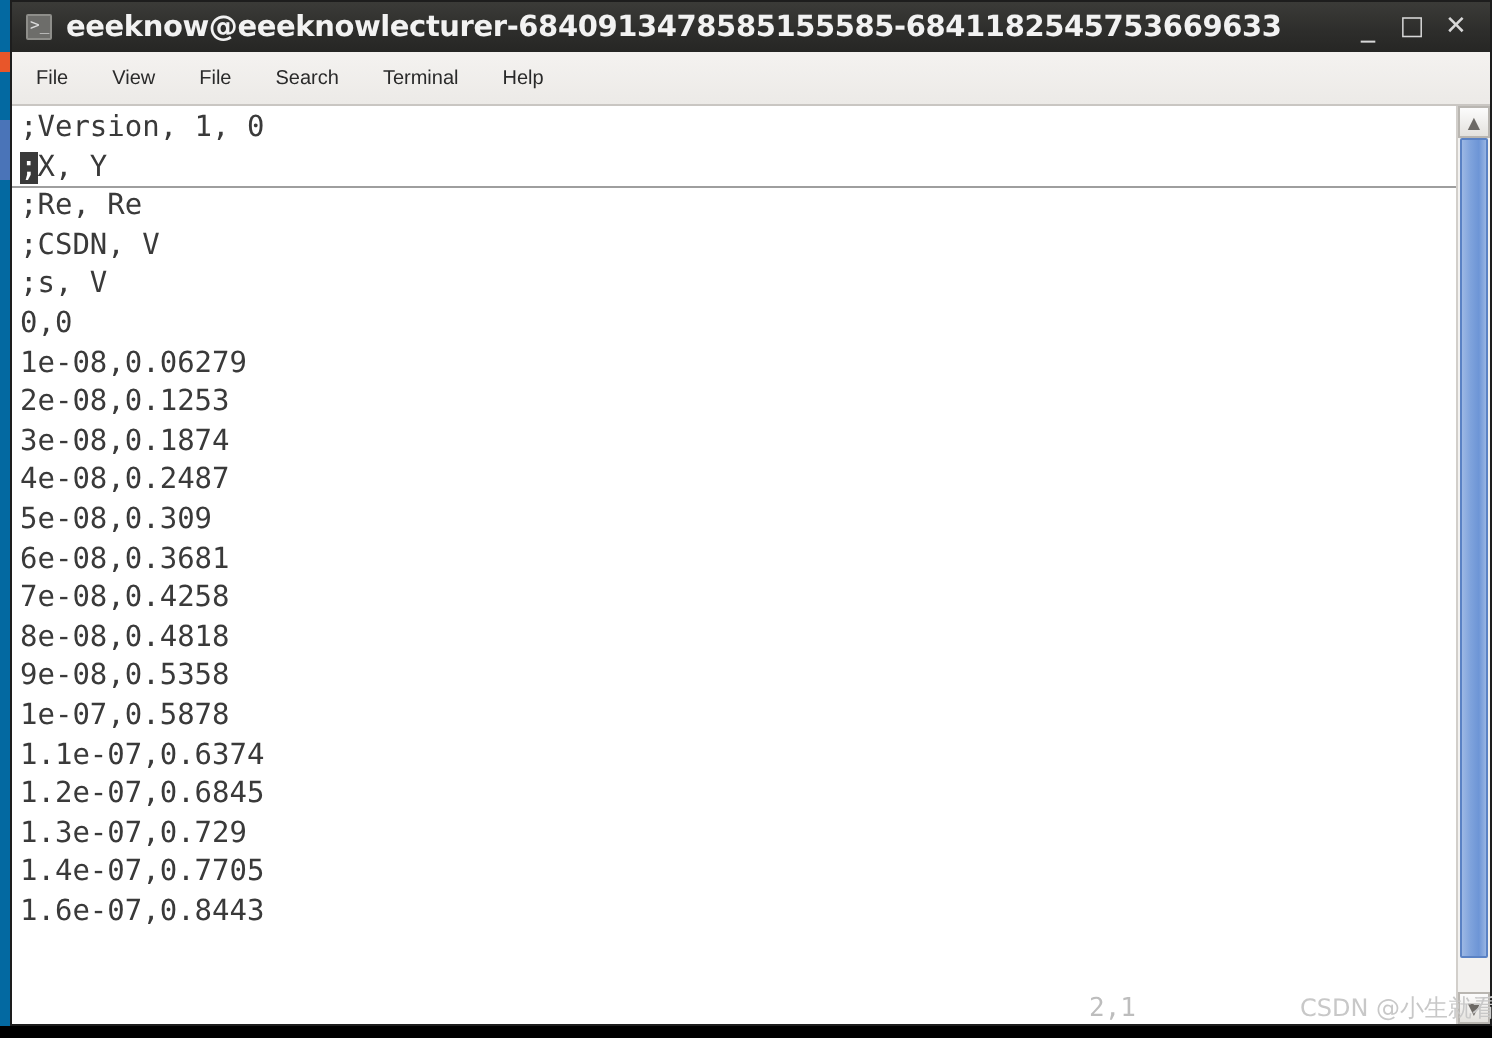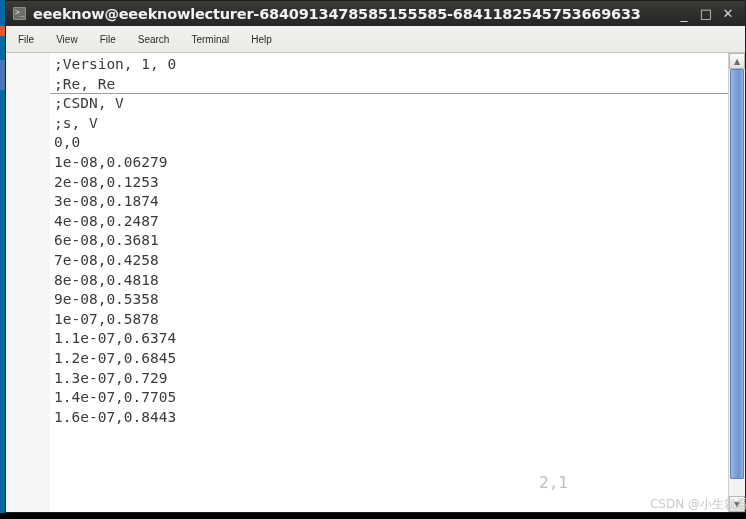--- a/index.html
+++ b/index.html
@@ -123,21 +123,20 @@
     user-select: none;
   }
 
   
   #terminal-body {
     flex: 1 1 auto;
     display: flex;
     background: #ffffff;
     overflow: hidden;
     position: relative;
-    margin-left: 44px;
   }
   #text-area {
     flex: 1 1 auto;
     position: relative;
     background: #ffffff;
     padding: 2px 0 0 4px;
     box-sizing: border-box;
     overflow: hidden;
   }
   .term-line {
@@ -204,23 +203,23 @@
     background: linear-gradient(to right, #9cb8e4 0%, #7fa3dc 35%, #6d95d6 70%, #97b4e2 100%);
     border: 1px solid #5a82c4;
     box-sizing: border-box;
     border-radius: 1px;
   }
 
   
   #status-pos {
     position: absolute;
     right: 160px;
-    bottom: 20px;
+    bottom: 0;
     font-family: "DejaVu Sans Mono", monospace;
-    font-size: 16px;
+    font-size: 13px;
     color: #bdbdbd;
     user-select: none;
   }
 
   
   #watermark {
     position: absolute;
     right: 16px;
     bottom: 6px;
     font-size: 12px;
@@ -266,28 +265,30 @@
       <div class="menu-item">Search</div>
       <div class="menu-item">Terminal</div>
       <div class="menu-item">Help</div>
     </div>
 
     <div id="terminal-body">
 
       <div id="text-area">
         <div id="term-lines">
             <div class="term-line">;Version, 1, 0</div>
+            <div class="term-line"><span class="cursor-char">;</span><span>X, Y</span></div>
             <div class="term-line">;Re, Re</div>
             <div class="term-line">;CSDN, V</div>
             <div class="term-line">;s, V</div>
             <div class="term-line">0,0</div>
             <div class="term-line">1e-08,0.06279</div>
             <div class="term-line">2e-08,0.1253</div>
             <div class="term-line">3e-08,0.1874</div>
             <div class="term-line">4e-08,0.2487</div>
+            <div class="term-line">5e-08,0.309</div>
             <div class="term-line">6e-08,0.3681</div>
             <div class="term-line">7e-08,0.4258</div>
             <div class="term-line">8e-08,0.4818</div>
             <div class="term-line">9e-08,0.5358</div>
             <div class="term-line">1e-07,0.5878</div>
             <div class="term-line">1.1e-07,0.6374</div>
             <div class="term-line">1.2e-07,0.6845</div>
             <div class="term-line">1.3e-07,0.729</div>
             <div class="term-line">1.4e-07,0.7705</div>
             <div class="term-line">1.6e-07,0.8443</div>

